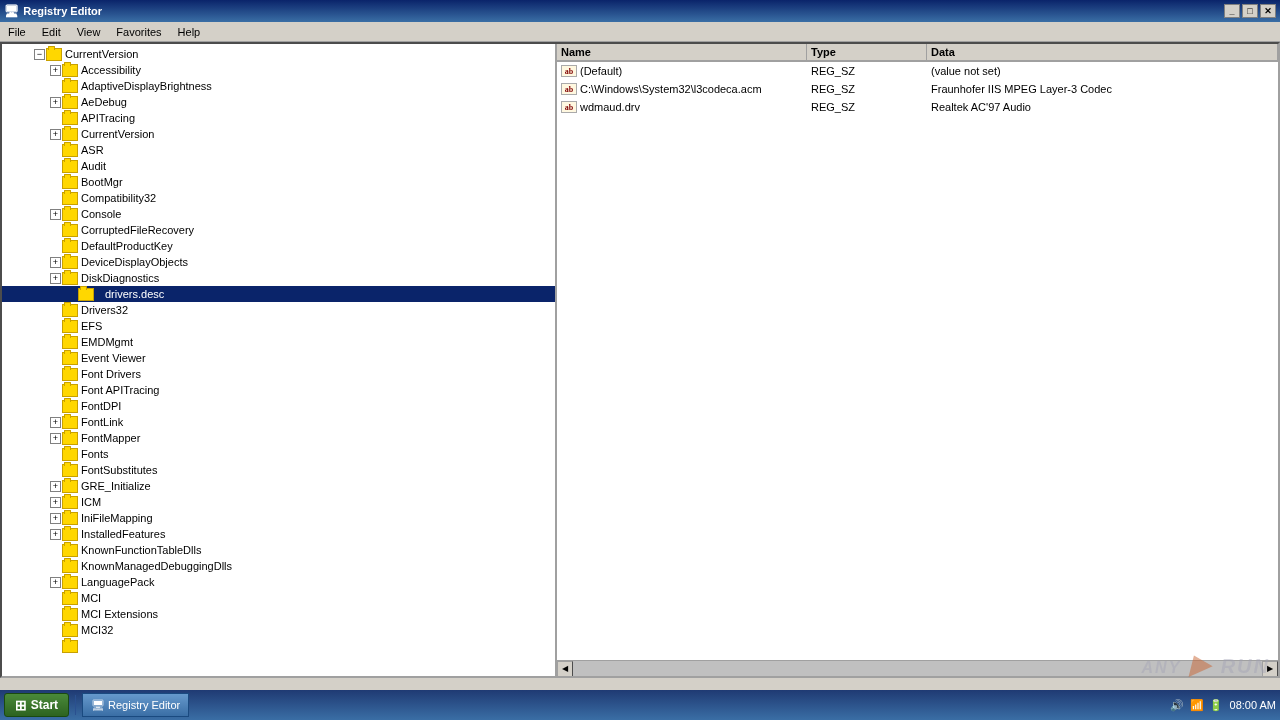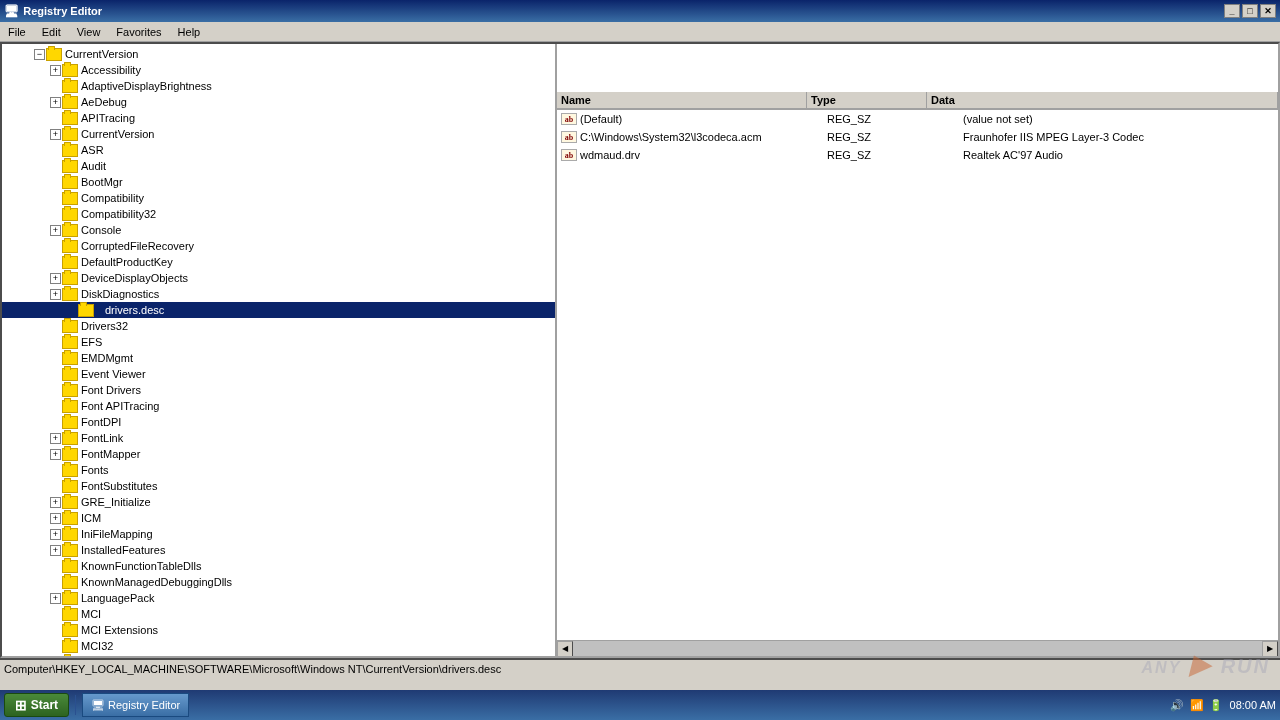--- a/index.html
+++ b/index.html
@@ -155,21 +155,20 @@
       font-size: 11px;
     }
 
     
     #right-pane {
       flex: 1;
       display: flex;
       flex-direction: column;
       background: white;
       overflow: hidden;
-      margin-top: 48px;
     }
 
     
     #table-header {
       display: flex;
       background: #d4d0c8;
       border-bottom: 2px solid #a0a0a0;
       height: 18px;
       align-items: center;
     }
@@ -191,21 +190,20 @@
     #table-body {
       flex: 1;
       overflow-y: auto;
     }
     .table-row {
       display: flex;
       align-items: center;
       height: 18px;
       border-bottom: none;
       cursor: default;
-      gap: 16px;
     }
     .td {
       padding: 0 4px;
       font-size: 11px;
       overflow: hidden;
       white-space: nowrap;
     }
     .td-name {
       width: 250px;
       display: flex;
@@ -409,26 +407,20 @@
               <span class="tree-indent" style="width: 48px; display: inline-block;"></span>
               <span class="expand-placeholder"></span>
               <span class="folder-icon"></span>
               <span class="item-label">Audit</span>
             </div>
             <div class="tree-item">
               <span class="tree-indent" style="width: 48px; display: inline-block;"></span>
               <span class="expand-placeholder"></span>
               <span class="folder-icon"></span>
               <span class="item-label">BootMgr</span>
-            </div>
-            <div class="tree-item">
-              <span class="tree-indent" style="width: 48px; display: inline-block;"></span>
-              <span class="expand-placeholder"></span>
-              <span class="folder-icon"></span>
-              <span class="item-label">Compatibility</span>
             </div>
             <div class="tree-item">
               <span class="tree-indent" style="width: 48px; display: inline-block;"></span>
               <span class="expand-placeholder"></span>
               <span class="folder-icon"></span>
               <span class="item-label">Compatibility32</span>
             </div>
             <div class="tree-item">
               <span class="tree-indent" style="width: 48px; display: inline-block;"></span>
               <span class="expand-btn">+</span>
@@ -634,23 +626,20 @@
         </div>
       <div id="right-hscroll">
         <div class="hscroll-left">◀</div>
         <div class="hscroll-track"></div>
         <div class="hscroll-right">▶</div>
       </div>
     </div>
 
   </div>
 
-  <div id="status-bar">
-    <span>Computer\HKEY_LOCAL_MACHINE\SOFTWARE\Microsoft\Windows NT\CurrentVersion\drivers.desc</span>
-  </div>
 </div>
 
 <div id="watermark">
   <span style="color: rgba(160,160,180,0.4); font-size:16px; font-style:italic; font-weight:bold;">ANY</span>
   <span style="color: rgba(200,100,50,0.5); font-size:26px;">▶</span>
   <span style="color: rgba(160,160,180,0.4); font-size:20px; font-style:italic; font-weight:bold;">RUN</span>
 </div>
 
 <div id="taskbar">
   <button id="start-btn">

